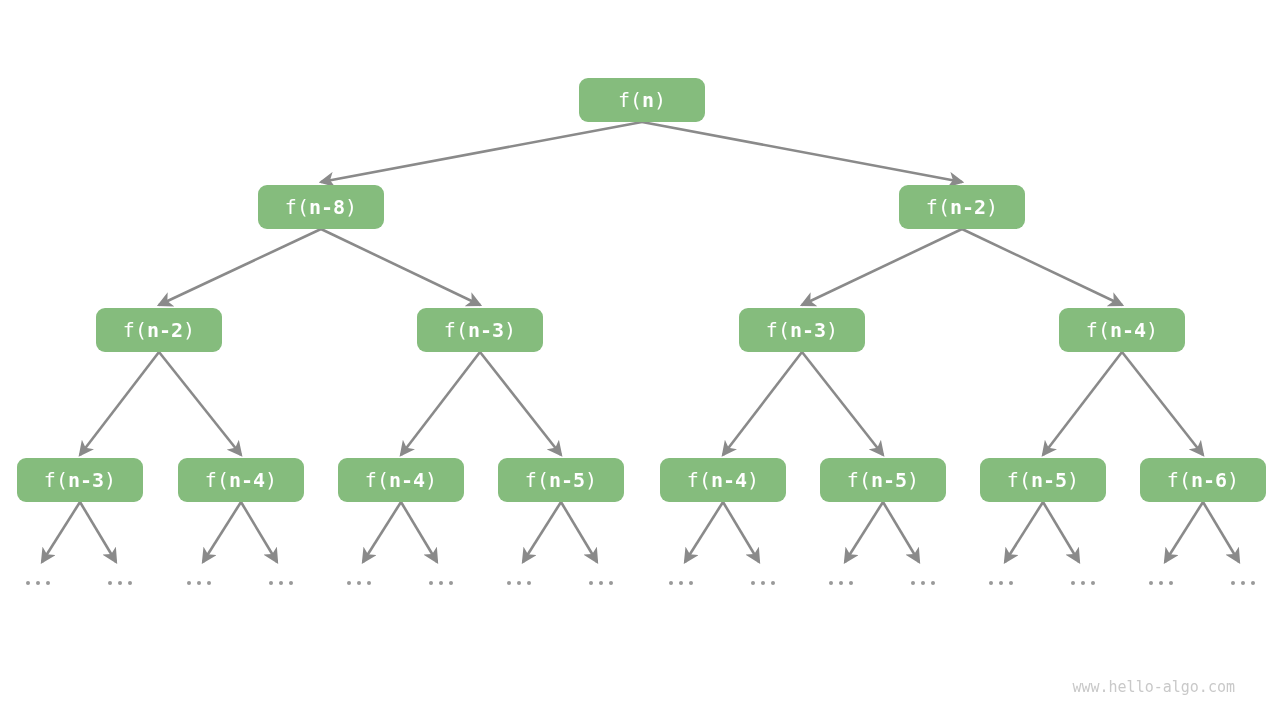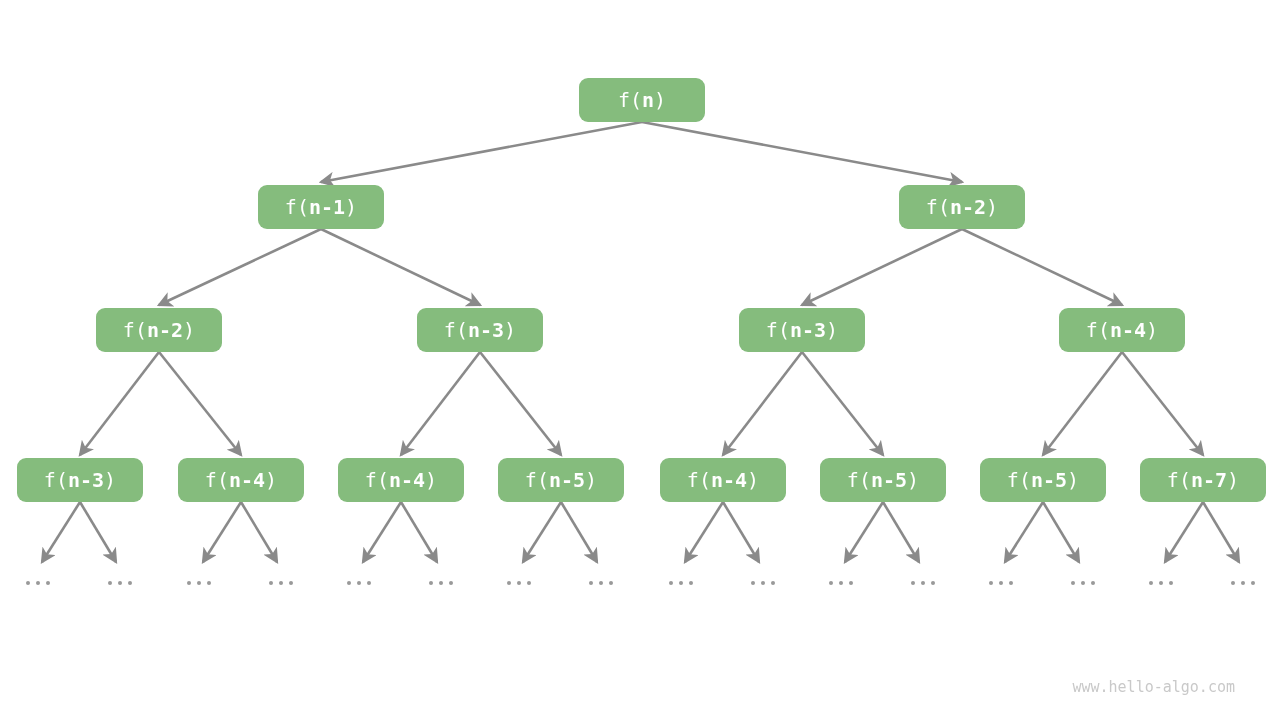--- a/index.html
+++ b/index.html
@@ -97,34 +97,34 @@
       <line x1="883" y1="502" x2="845" y2="562" stroke="#8a8a8a" stroke-width="2.6" marker-end="url(#arrowhead)"></line>
       <line x1="883" y1="502" x2="919" y2="562" stroke="#8a8a8a" stroke-width="2.6" marker-end="url(#arrowhead)"></line>
       <line x1="1043" y1="502" x2="1005" y2="562" stroke="#8a8a8a" stroke-width="2.6" marker-end="url(#arrowhead)"></line>
       <line x1="1043" y1="502" x2="1079" y2="562" stroke="#8a8a8a" stroke-width="2.6" marker-end="url(#arrowhead)"></line>
       <line x1="1203" y1="502" x2="1165" y2="562" stroke="#8a8a8a" stroke-width="2.6" marker-end="url(#arrowhead)"></line>
       <line x1="1203" y1="502" x2="1239" y2="562" stroke="#8a8a8a" stroke-width="2.6" marker-end="url(#arrowhead)"></line>
     </svg>
 
   <div class="watermark" style="color: rgb(201, 201, 201);">www.hello-algo.com</div>
 <div class="node" style="left: 579px; top: 78px; background: rgb(133, 188, 125); color: rgb(255, 255, 255);"><span>f(</span><b>n</b><span>)</span></div>
-    <div class="node" style="left: 258px; top: 185px; background: rgb(133, 188, 125); color: rgb(255, 255, 255);"><span>f(</span><b>n-1</b><span>)</span></div>
+    <div class="node" style="left: 258px; top: 185px; background: rgb(133, 188, 125); color: rgb(255, 255, 255);"><span>f(</span><b>n-8</b><span>)</span></div>
     <div class="node" style="left: 899px; top: 185px; background: rgb(133, 188, 125); color: rgb(255, 255, 255);"><span>f(</span><b>n-2</b><span>)</span></div>
     <div class="node" style="left: 96px; top: 308px; background: rgb(133, 188, 125); color: rgb(255, 255, 255);"><span>f(</span><b>n-2</b><span>)</span></div>
     <div class="node" style="left: 417px; top: 308px; background: rgb(133, 188, 125); color: rgb(255, 255, 255);"><span>f(</span><b>n-3</b><span>)</span></div>
     <div class="node" style="left: 739px; top: 308px; background: rgb(133, 188, 125); color: rgb(255, 255, 255);"><span>f(</span><b>n-3</b><span>)</span></div>
     <div class="node" style="left: 1059px; top: 308px; background: rgb(133, 188, 125); color: rgb(255, 255, 255);"><span>f(</span><b>n-4</b><span>)</span></div>
     <div class="node" style="left: 17px; top: 458px; background: rgb(133, 188, 125); color: rgb(255, 255, 255);"><span>f(</span><b>n-3</b><span>)</span></div>
     <div class="node" style="left: 178px; top: 458px; background: rgb(133, 188, 125); color: rgb(255, 255, 255);"><span>f(</span><b>n-4</b><span>)</span></div>
     <div class="node" style="left: 338px; top: 458px; background: rgb(133, 188, 125); color: rgb(255, 255, 255);"><span>f(</span><b>n-4</b><span>)</span></div>
     <div class="node" style="left: 498px; top: 458px; background: rgb(133, 188, 125); color: rgb(255, 255, 255);"><span>f(</span><b>n-5</b><span>)</span></div>
     <div class="node" style="left: 660px; top: 458px; background: rgb(133, 188, 125); color: rgb(255, 255, 255);"><span>f(</span><b>n-4</b><span>)</span></div>
     <div class="node" style="left: 820px; top: 458px; background: rgb(133, 188, 125); color: rgb(255, 255, 255);"><span>f(</span><b>n-5</b><span>)</span></div>
     <div class="node" style="left: 980px; top: 458px; background: rgb(133, 188, 125); color: rgb(255, 255, 255);"><span>f(</span><b>n-5</b><span>)</span></div>
-    <div class="node" style="left: 1140px; top: 458px; background: rgb(133, 188, 125); color: rgb(255, 255, 255);"><span>f(</span><b>n-7</b><span>)</span></div>
+    <div class="node" style="left: 1140px; top: 458px; background: rgb(133, 188, 125); color: rgb(255, 255, 255);"><span>f(</span><b>n-6</b><span>)</span></div>
     <div class="dots" style="left: 26px; top: 581px;">
       <span class="dot" style="background: rgb(153, 153, 153);"></span>
       <span class="dot" style="background: rgb(153, 153, 153);"></span>
       <span class="dot" style="background: rgb(153, 153, 153);"></span>
     </div>
     <div class="dots" style="left: 108px; top: 581px;">
       <span class="dot" style="background: rgb(153, 153, 153);"></span>
       <span class="dot" style="background: rgb(153, 153, 153);"></span>
       <span class="dot" style="background: rgb(153, 153, 153);"></span>
     </div>

